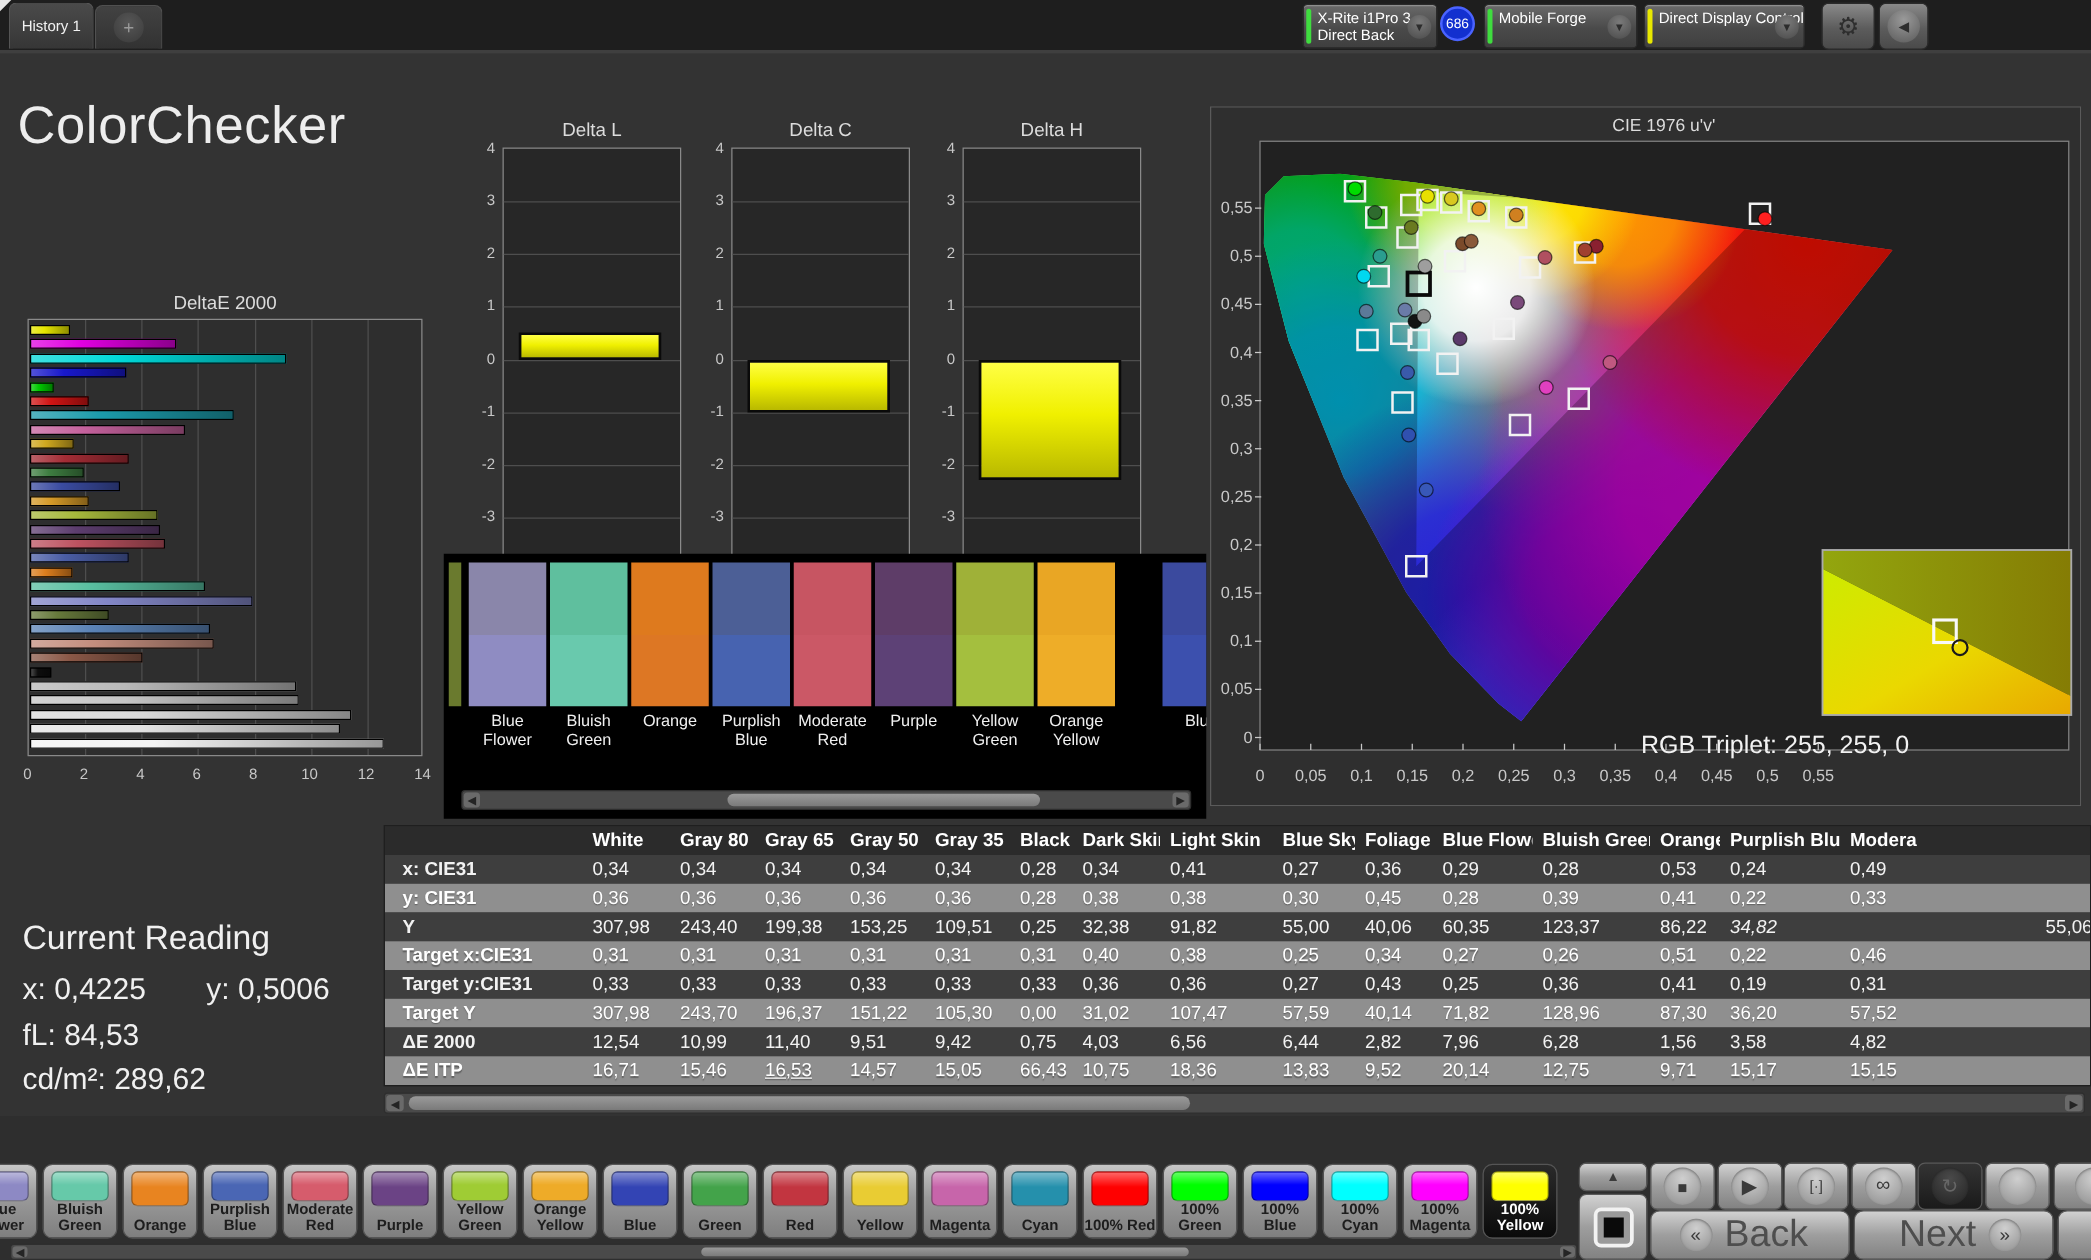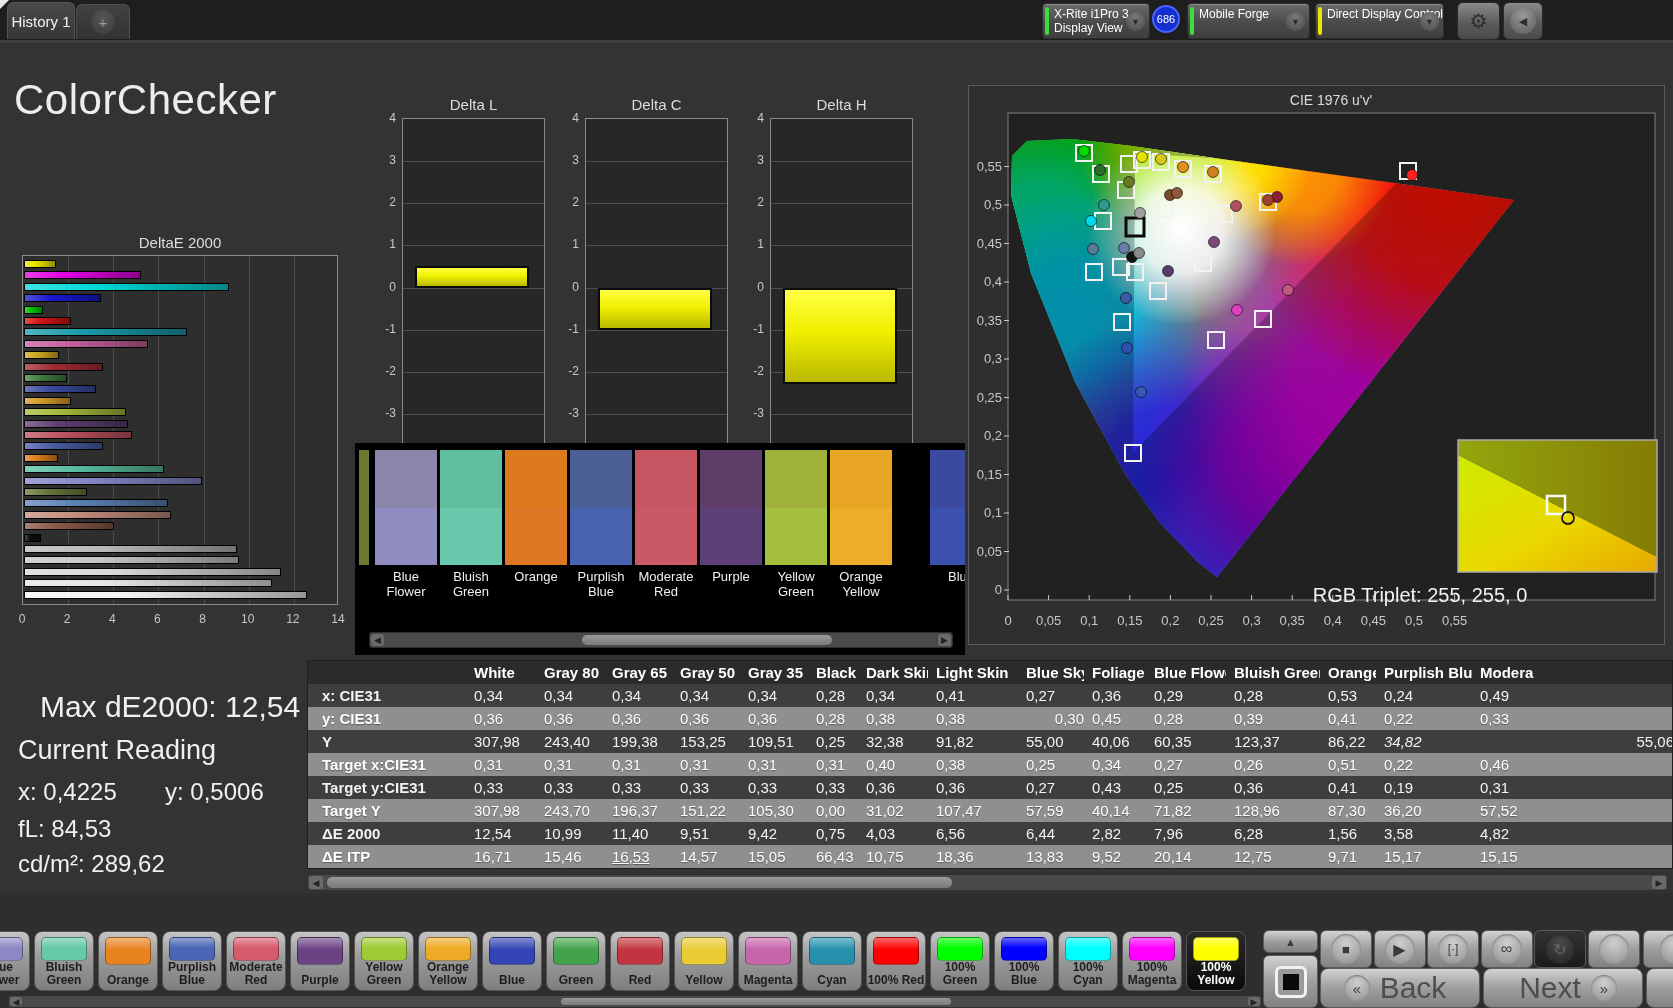--- a/index.html
+++ b/index.html
@@ -4,21 +4,21 @@
 <style>
   html,body{margin:0;padding:0;background:#222;}
   #root{position:relative;width:1673px;height:1008px;background:#333;overflow:hidden;
         font-family:"Liberation Sans",sans-serif;color:#e8e8e8;}
   .abs{position:absolute;}
   
   .topbar{position:absolute;left:0;top:0;width:1673px;height:40px;background:#1e1e1e;border-bottom:3px solid #3f3f3f;}
   .corner-wedge{position:absolute;left:0;top:0;width:0;height:0;border-top:9px solid #e8e8e8;border-right:9px solid transparent;}
   .tab{position:absolute;left:7px;top:2px;width:66px;height:36px;background:linear-gradient(180deg,#4a4a4a,#363636);
        border:1px solid #555;border-bottom:none;border-radius:6px 6px 0 0;display:flex;align-items:center;justify-content:center;
-       font-size:15px;color:#f2f2f2;}
+       font-size:12px;color:#f2f2f2;}
   .addtab{position:absolute;left:76px;top:4px;width:52px;height:34px;background:linear-gradient(180deg,#424242,#323232);
        border:1px solid #505050;border-bottom:none;border-radius:6px 6px 0 0;display:flex;align-items:center;justify-content:center;}
   .addtab .plus{width:24px;height:24px;border-radius:50%;background:radial-gradient(circle at 50% 35%,#565656,#3a3a3a);
        color:#9a9a9a;font-size:15px;display:flex;align-items:center;justify-content:center;}
   .dropbox{position:absolute;top:3px;height:34px;background:linear-gradient(180deg,#6a6a6a,#4a4a4a 55%,#3f3f3f);
        border:1px solid #2a2a2a;border-radius:4px;box-shadow:inset 0 1px 0 rgba(255,255,255,.25);}
   .dropbox .stripe{position:absolute;left:2px;top:3px;bottom:3px;width:4px;border-radius:2px;}
   .dropbox .txt{position:absolute;left:11px;top:3px;font-size:12px;line-height:14px;color:#fff;white-space:pre;}
   .dropbox .arrow{position:absolute;right:4px;top:8px;width:19px;height:19px;border-radius:50%;
        background:radial-gradient(circle at 50% 30%,#7a7a7a,#4a4a4a);color:#2c2c2c;font-size:9px;
@@ -82,21 +82,21 @@
     <div class="corner-wedge"></div>
     <div class="tab">
       <span>History 1</span>
     </div>
     <div class="addtab">
       <span class="plus">+</span>
     </div>
 
     <div class="dropbox" style="left:1042px;width:106px;">
       <div class="stripe" id="meter-stripe" style="background: rgb(63, 220, 63);"></div>
-      <div class="txt"><span>X-Rite i1Pro 3</span><br><span>Display View</span></div>
+      <div class="txt"><span>X-Rite i1Pro 3</span><br><span>Direct Back</span></div>
       <div class="arrow">▼</div>
     </div>
     <div class="badge" style="left:1152px;">686</div>
 
     <div class="dropbox" style="left:1187px;width:121px;">
       <div class="stripe" id="source-stripe" style="background: rgb(63, 220, 63);"></div>
       <div class="txt">Mobile Forge</div>
       <div class="arrow">▼</div>
     </div>
 
@@ -282,21 +282,20 @@
       <div class="ticklabel" style="left: 740px; top: 153.125px; width: 24px; text-align: right;">3</div>
       <div class="ticklabel" style="left: 740px; top: 195.25px; width: 24px; text-align: right;">2</div>
       <div class="ticklabel" style="left: 740px; top: 237.375px; width: 24px; text-align: right;">1</div>
       <div class="ticklabel" style="left: 740px; top: 279.5px; width: 24px; text-align: right;">0</div>
       <div class="ticklabel" style="left: 740px; top: 321.625px; width: 24px; text-align: right;">-1</div>
       <div class="ticklabel" style="left: 740px; top: 363.75px; width: 24px; text-align: right;">-2</div>
       <div class="ticklabel" style="left: 740px; top: 405.875px; width: 24px; text-align: right;">-3</div>
       <div class="ticklabel" style="left: 740px; top: 448px; width: 24px; text-align: right;">-4</div>
     </div>
 
-  <div class="stat-line" style="left:20px;top:690px;width:300px;text-align:center;font-size:30px;">Max dE2000: 12,54</div>
   <div class="stat-line" style="left:18px;top:735px;font-size:27px;">Current Reading</div>
   <div class="stat-line" style="left:18px;top:778px;font-size:24px;">x: 0,4225</div>
   <div class="stat-line" style="left:165px;top:778px;font-size:24px;">y: 0,5006</div>
   <div class="stat-line" style="left:18px;top:815px;font-size:24px;">fL: 84,53</div>
   <div class="stat-line" style="left:18px;top:850px;font-size:24px;">cd/m²: 289,62</div>
 
   <div class="strip" id="swatch-strip">
       <div style="position: absolute; left: 4px; top: 7px; width: 10px; height: 115px; background: rgb(106, 122, 46);"></div>
       <div class="patch" style="left: 20px;">
         <div class="half" style="top: 0px; background: rgb(138, 134, 170);"></div>
@@ -607,21 +606,21 @@
       <div class="trow light">
         <div class="tcell rowlabel" style="width: 158px;">y: CIE31</div>
         <div class="tcell" style="width: 70px;">0,36</div>
         <div class="tcell" style="width: 68px;">0,36</div>
         <div class="tcell" style="width: 68px;">0,36</div>
         <div class="tcell" style="width: 68px;">0,36</div>
         <div class="tcell" style="width: 68px;">0,36</div>
         <div class="tcell" style="width: 50px;">0,28</div>
         <div class="tcell" style="width: 70px;">0,38</div>
         <div class="tcell" style="width: 90px;">0,38</div>
-        <div class="tcell" style="width: 66px; text-align: right;">0,30</div>
+        <div class="tcell" style="width: 66px;">0,30</div>
         <div class="tcell" style="width: 62px;">0,45</div>
         <div class="tcell" style="width: 80px;">0,28</div>
         <div class="tcell" style="width: 94px;">0,39</div>
         <div class="tcell" style="width: 56px;">0,41</div>
         <div class="tcell" style="width: 96px;">0,22</div>
         <div class="tcell" style="width: 202px;">0,33</div>
       </div>
       <div class="trow dark">
         <div class="tcell rowlabel" style="width: 158px;">Y</div>
         <div class="tcell" style="width: 70px;">307,98</div>

